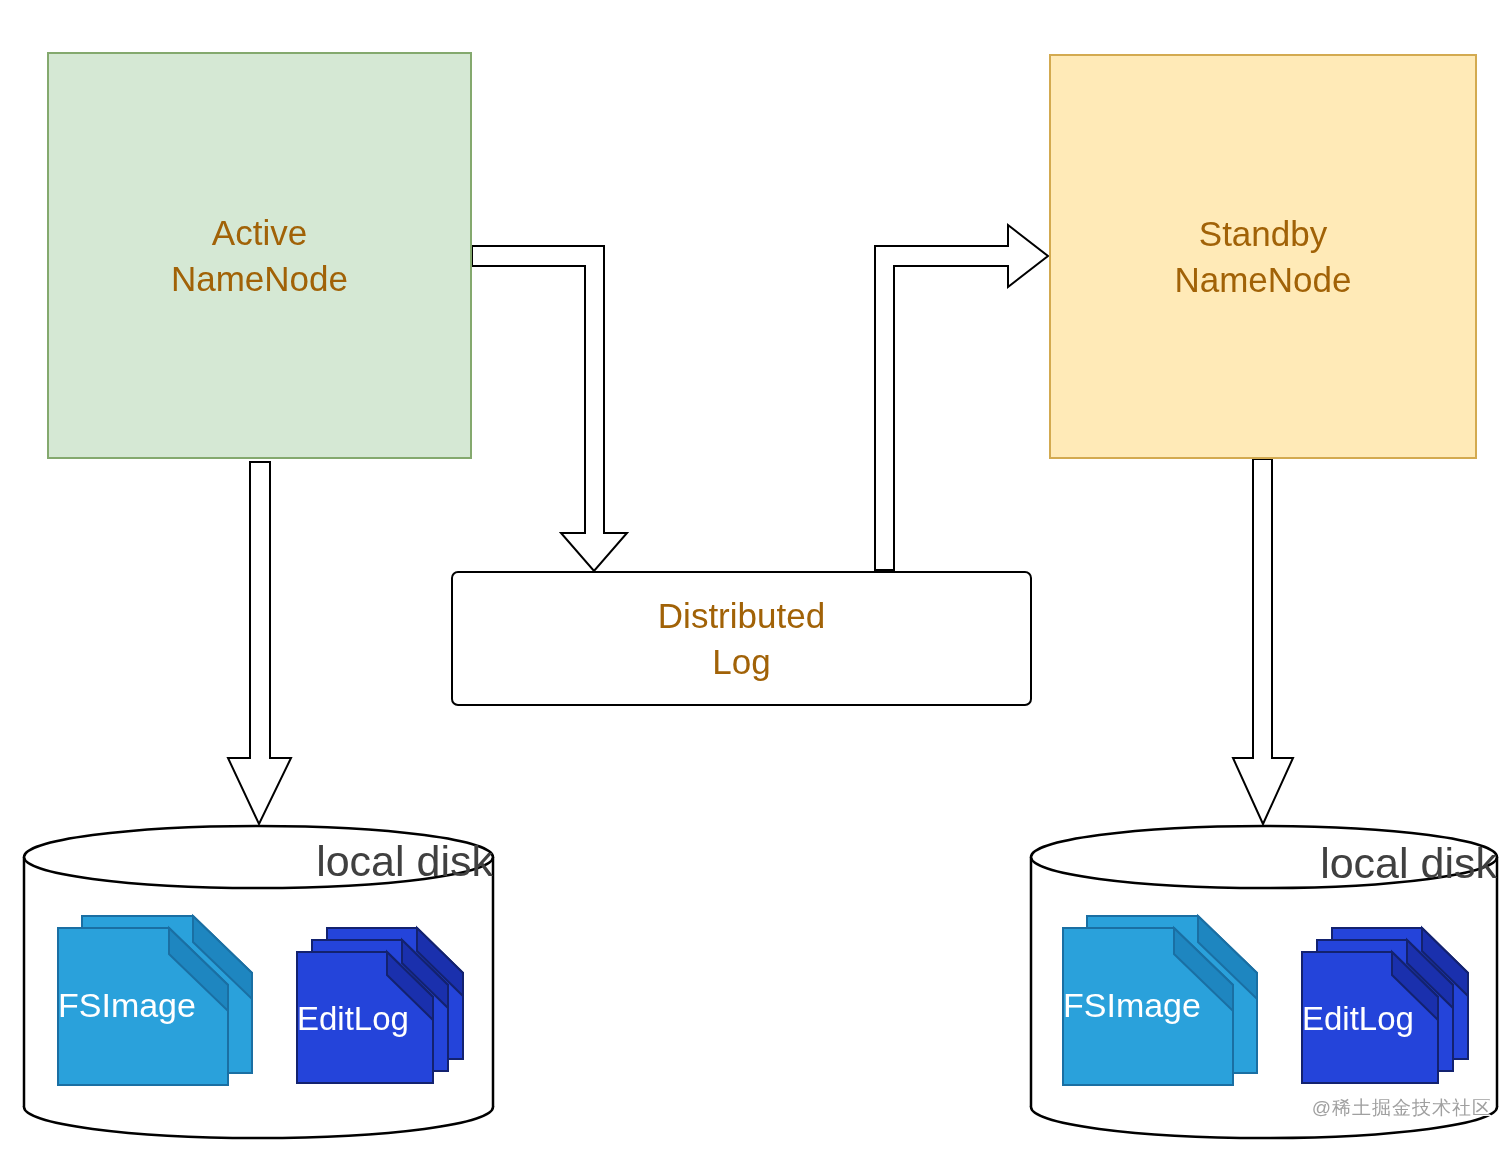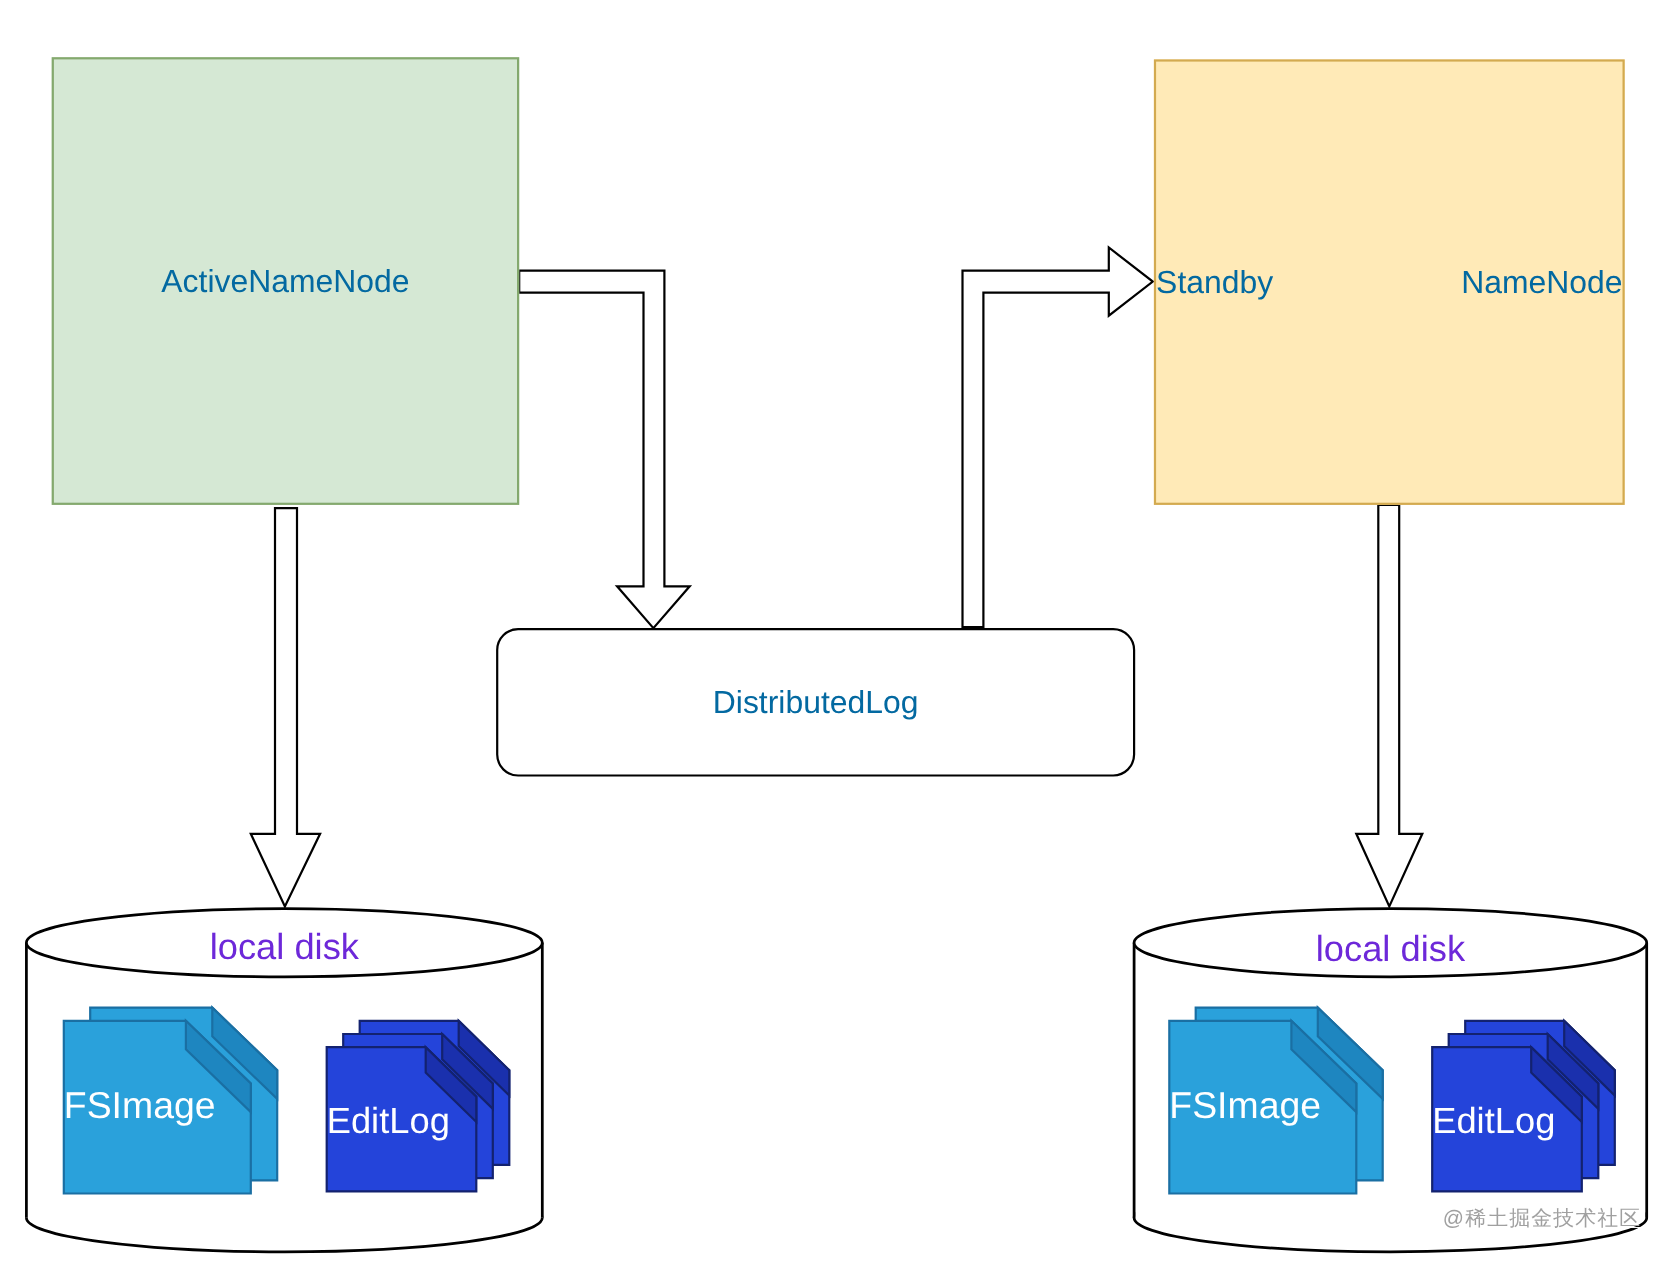--- a/index.html
+++ b/index.html
@@ -8,28 +8,28 @@
     font-family:"Liberation Sans", sans-serif;overflow:hidden;
   }
   svg.layer{position:absolute;left:0;top:0;}
   .shape{fill:#ffffff;stroke:#000000;stroke-width:2.5;}
   .arrow{fill:#ffffff;stroke:#000000;stroke-width:2;stroke-linejoin:miter;}
   .fs-body{stroke:#1a6fa3;stroke-width:2;}
   .fs-band{fill:#1e86c0;stroke:#1a6fa3;stroke-width:2;}
   .el-body{stroke:#13226f;stroke-width:2;}
   .el-band{fill:#1a30ad;stroke:#13226f;stroke-width:2;}
   .node{
-    position:absolute;display:flex;align-items:center;justify-content:center;
-    text-align:center;font-size:29px;line-height:46px;color:#0369a1;box-sizing:border-box;
+    position:absolute;display:flex;flex-direction:column;align-items:center;justify-content:center;
+    text-align:center;font-size:35px;line-height:46px;color:#a16207;box-sizing:border-box;
   }
   .node span{display:block;}
   #active-node{left:47px;top:52px;width:425px;height:407px;background:#d5e8d4;border:2px solid #84a96e;}
-  #standby-node{left:1049px;top:54px;width:428px;height:405px;background:#ffeab7;border:2px solid #d3aa50;justify-content:space-between;}
-  #distributed-log-node{left:451px;top:571px;width:581px;height:135px;background:#ffffff;border:2.5px solid #000000;border-radius:20px;}
-  .disk-label{position:absolute;text-align:center;font-size:33px;line-height:40px;color:#6d28d9;}
+  #standby-node{left:1049px;top:54px;width:428px;height:405px;background:#ffeab7;border:2px solid #d3aa50;}
+  #distributed-log-node{left:451px;top:571px;width:581px;height:135px;background:#ffffff;border:2.5px solid #000000;border-radius:7px;}
+  .disk-label{position:absolute;text-align:right;font-size:43px;line-height:40px;color:#404040;}
   #disk-label-left{left:24px;top:841px;width:469px;}
   #disk-label-right{left:1031px;top:843px;width:466px;}
   .doc-label{position:absolute;text-align:left;color:#ffffff;font-size:34px;line-height:34px;}
   #fsimage-label-left{left:58px;top:988px;width:196px;}
   #editlog-label-left{left:297px;top:1002px;width:136px;font-size:33px;line-height:33px;}
   #fsimage-label-right{left:1063px;top:988px;width:196px;}
   #editlog-label-right{left:1302px;top:1002px;width:136px;font-size:33px;line-height:33px;}
   .watermark{
     position:absolute;right:20px;top:1095px;font-size:19px;letter-spacing:1px;
     color:#a0a0a0;text-shadow:1px 1px 0 rgba(255,255,255,0.95);

